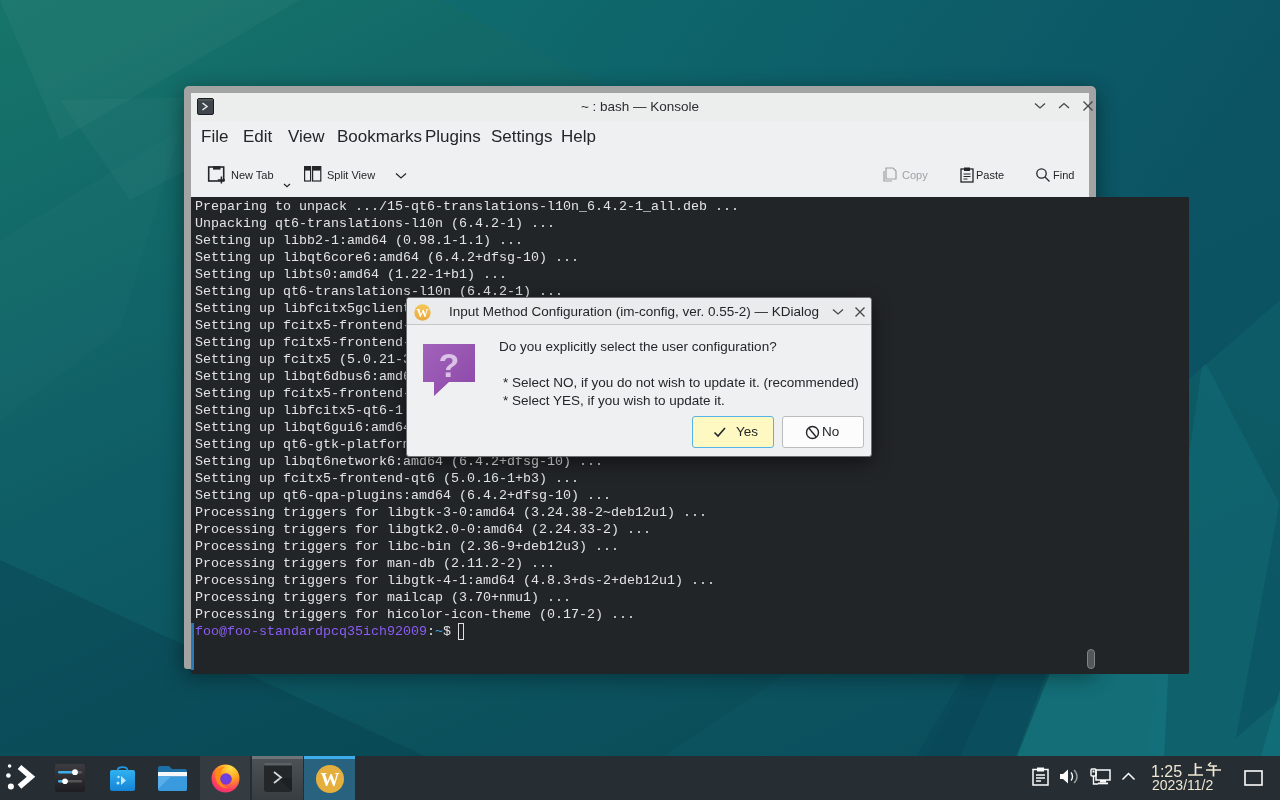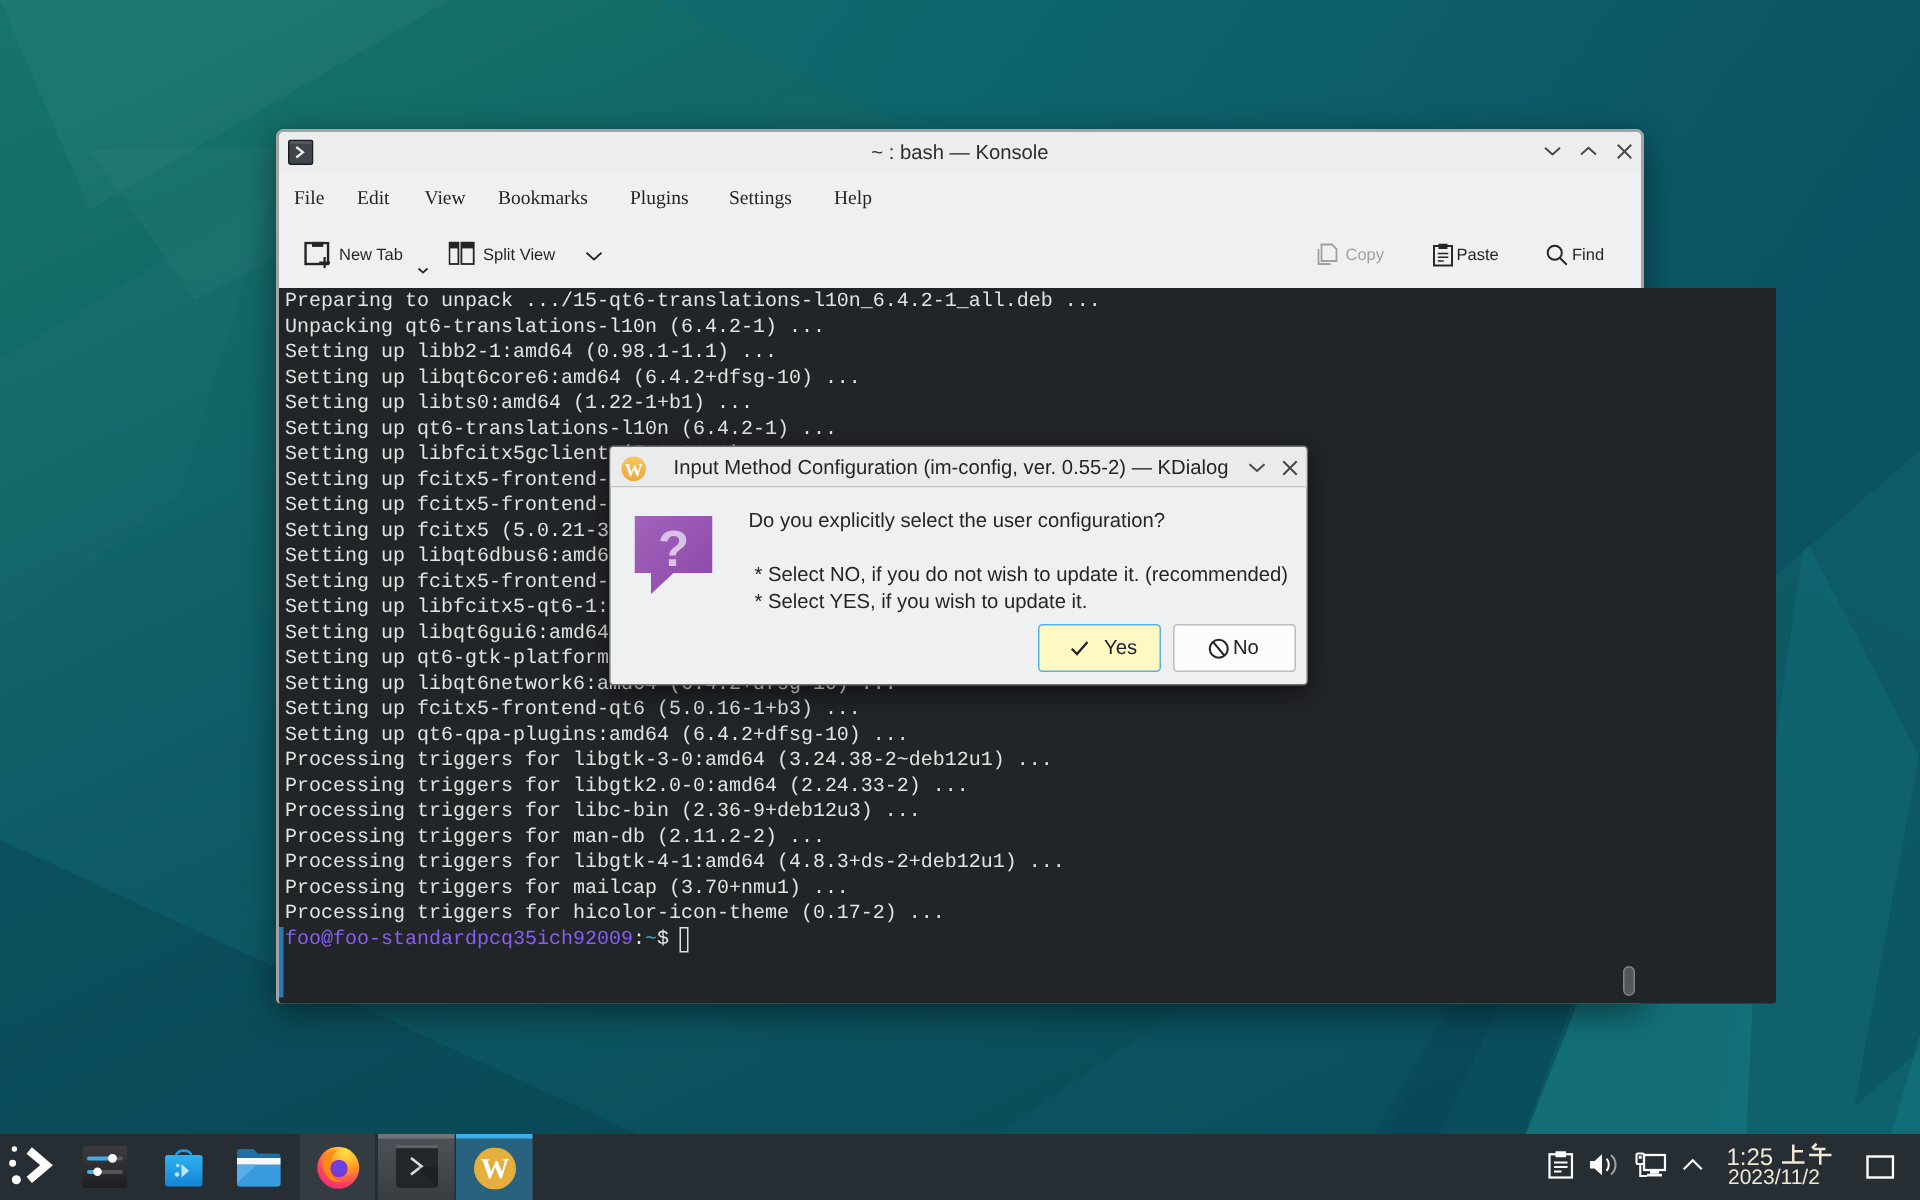--- a/index.html
+++ b/index.html
@@ -1,28 +1,28 @@
 <!DOCTYPE html>
 <html><head>
 <meta charset="utf-8">
 <style>
   * { margin:0; padding:0; box-sizing:border-box; }
   html,body { width:1280px; height:800px; overflow:hidden; }
   body { font-family:"Liberation Sans", sans-serif; position:relative; background:#0d5a66; }
   .abs { position:absolute; }
   
   #win { left:184px; top:86px; width:912px; height:583px; background:#eff0f1;
-         border:2px solid #a3a3a3; border-radius:5px 5px 3px 3px;
+         border:7px solid #a3a3a3; border-radius:5px 5px 3px 3px;
          box-shadow:0 6px 22px rgba(0,0,0,.45); }
   #titlebar { position:absolute; left:0; top:0; right:0; height:28px; background:#eceded;
               border-radius:5px 5px 0 0; }
   #title { position:absolute; top:0; height:28px; line-height:28px; width:100%; text-align:center;
            color:#2b2e31; font-size:13.5px; }
   #menubar { position:absolute; left:0; top:28px; right:0; height:31px; }
-  #menubar span { position:absolute; top:0; height:31px; line-height:31px; color:#232629; font-size:13px;font-family:Liberation Serif, serif; }
+  #menubar span { position:absolute; top:0; height:31px; line-height:31px; color:#232629; font-size:17px; }
   .tbtxt { position:absolute; color:#232629; font-size:11px; top:74px; height:17px; line-height:17px; }
   .tbgray { color:#9ea1a4 !important; }
   
   #term { position:absolute; left:0; top:104px; width:998px; height:477px; background:#222528;
           border-radius:0 0 2px 2px; overflow:hidden; }
   #term pre { font-family:"Liberation Mono", monospace; font-size:13.333px; line-height:17px;
               color:#e2e4e4; padding:1px 0 0 4px; }
   .pg { color:#8b5cf6; }
   .pb { color:#3daee9; }
   #cursor { position:absolute; left:267px; top:426px; width:6px; height:17px; border:1.5px solid #dfe1e1; }

